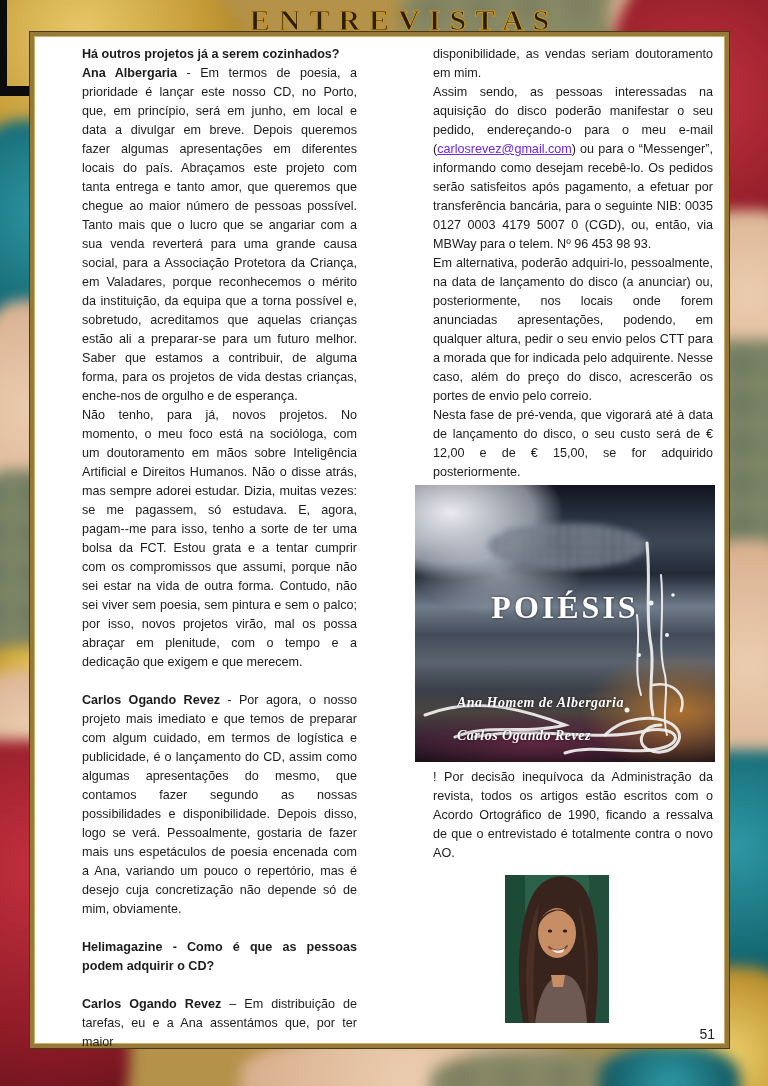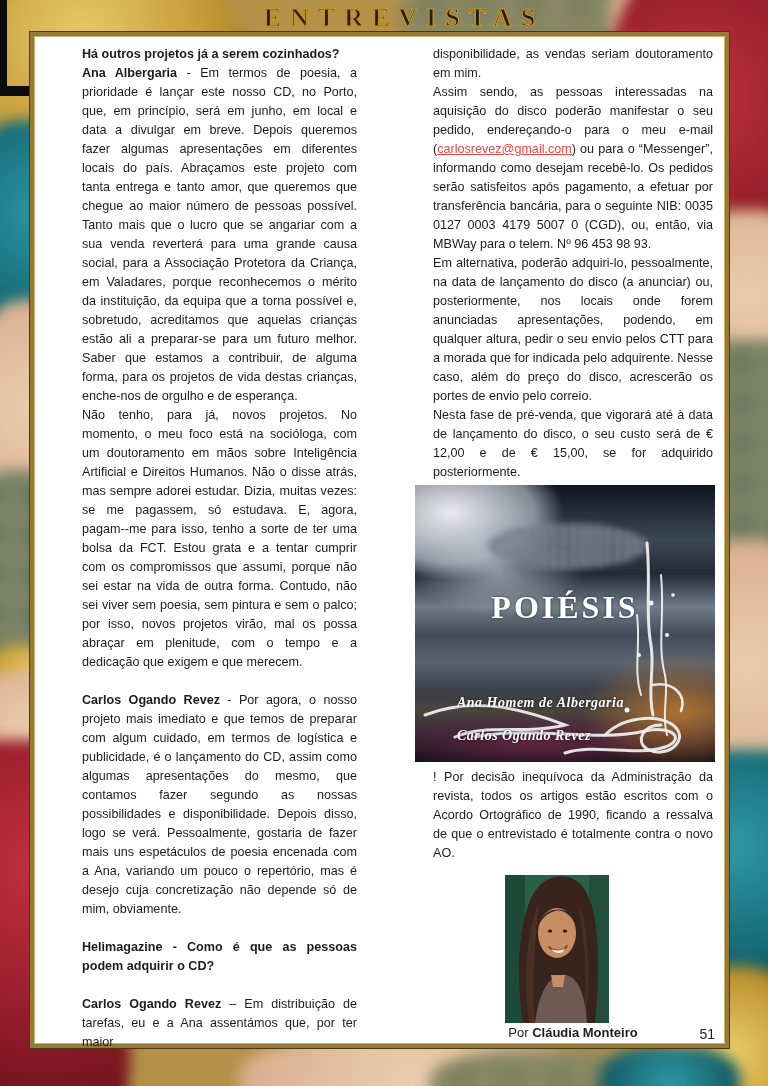--- a/index.html
+++ b/index.html
@@ -53,21 +53,21 @@
       radial-gradient(circle,#6fb6c4 2px,transparent 3px) 0 0/9px 9px,
       radial-gradient(circle,#d9b25a 2px,transparent 3px) 4px 5px/11px 11px,#7d6b3f;}
   .p-bottom-teal{left:600px;bottom:-40px;width:140px;height:80px;border-radius:40%;
     background:radial-gradient(circle,#2e99a5,#0d4d56);}
   .frame-corner-v{position:absolute;left:0;top:0;width:7px;height:96px;background:#0c0c0c;}
   .frame-corner-h{position:absolute;left:0;top:86px;width:190px;height:10px;background:#0c0c0c;}
 
   
   .header-title{
     position:absolute;top:3px;left:0;width:100%;text-align:center;
-    font-family:"Liberation Serif",serif;font-size:26px;font-weight:bold;
+    font-family:"Liberation Serif",serif;font-size:30px;font-weight:bold;
     letter-spacing:9px;color:#2b1d06;
     -webkit-text-stroke:1px #c9992e;
     text-shadow:0 0 2px #a37a1e;
     z-index:3;text-indent:40px;
   }
 
   
   .sheet{
     position:absolute;left:30px;top:32px;width:699px;height:1016px;
     background:#ffffff;border:4px solid #97793a;
@@ -77,21 +77,21 @@
   .sheet-inner{
     position:absolute;inset:9px 12px 9px 12px;
     display:flex;gap:40px;
   }
   .col{width:316px;font-size:12.6px;line-height:19px;color:#1c1c1c;
     text-align:justify;}
   .col p{margin:0;padding-left:36px;}
   .col .gap{margin-top:19px;}
   b{font-weight:bold;}
   .q{font-weight:bold;}
-  .email-link{color:#ef4444;}
+  .email-link{color:#6d28d9;}
   .em-it{}
 
   
   .cd{
     position:relative;margin:3px 0 6px 18px;width:300px;height:277px;
     background:
       radial-gradient(ellipse 150px 90px at 12% 10%,rgba(245,245,250,.95),rgba(220,225,235,.55) 55%,transparent 75%),
       radial-gradient(ellipse 120px 60px at 28% 32%,rgba(210,215,225,.6),transparent 70%),
       radial-gradient(ellipse 130px 80px at 88% 82%,rgba(190,120,45,.85),transparent 75%),
       radial-gradient(ellipse 200px 40px at 40% 93%,rgba(110,40,70,.8),transparent 80%),
@@ -207,18 +207,17 @@
           <path d="M33 52 C36 30,68 28,71 50 C66 40,58 34,50 36 C42 38,36 44,33 52 Z" fill="#38231d"></path>
           <ellipse cx="45" cy="56" rx="2.2" ry="1.6" fill="#2a1712"></ellipse>
           <ellipse cx="60" cy="56" rx="2.2" ry="1.6" fill="#2a1712"></ellipse>
           <path d="M44 72 C49 77,58 77,62 71" stroke="#7a4630" stroke-width="2" fill="none" stroke-linecap="round"></path>
           <path d="M46 74 C50 76,57 76,60 73 L58 77 C54 79,49 78,46 74 Z" fill="#fff" opacity="0.85"></path>
           <path d="M30 148 C34 116,44 102,56 100 C70 98,80 114,82 148 Z" fill="#6e5a52"></path>
           <path d="M46 100 L60 100 L58 112 L48 112 Z" fill="#c78e66"></path>
         </svg>
       </div>
 
-      <p class="byline"><span>Por </span><b>Cláudia Monteiro</b></p>
     </div>
   </div>
 
   <div class="page-number">51</div>
 </div>
 
 </body></html>

